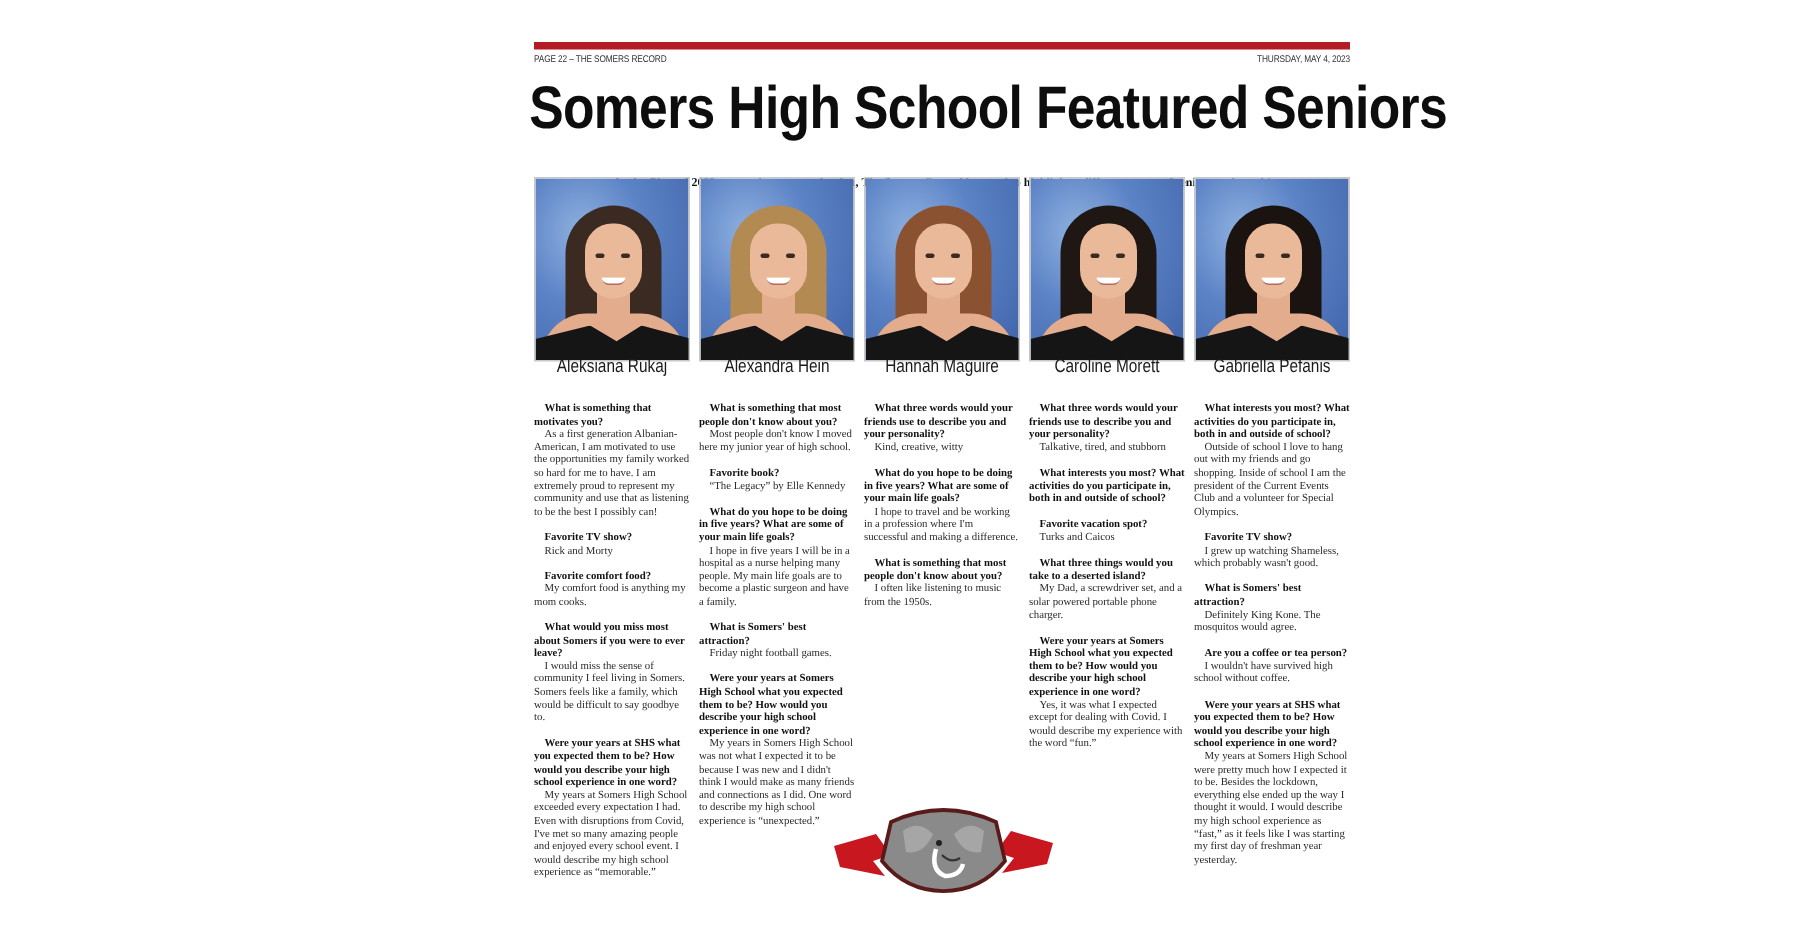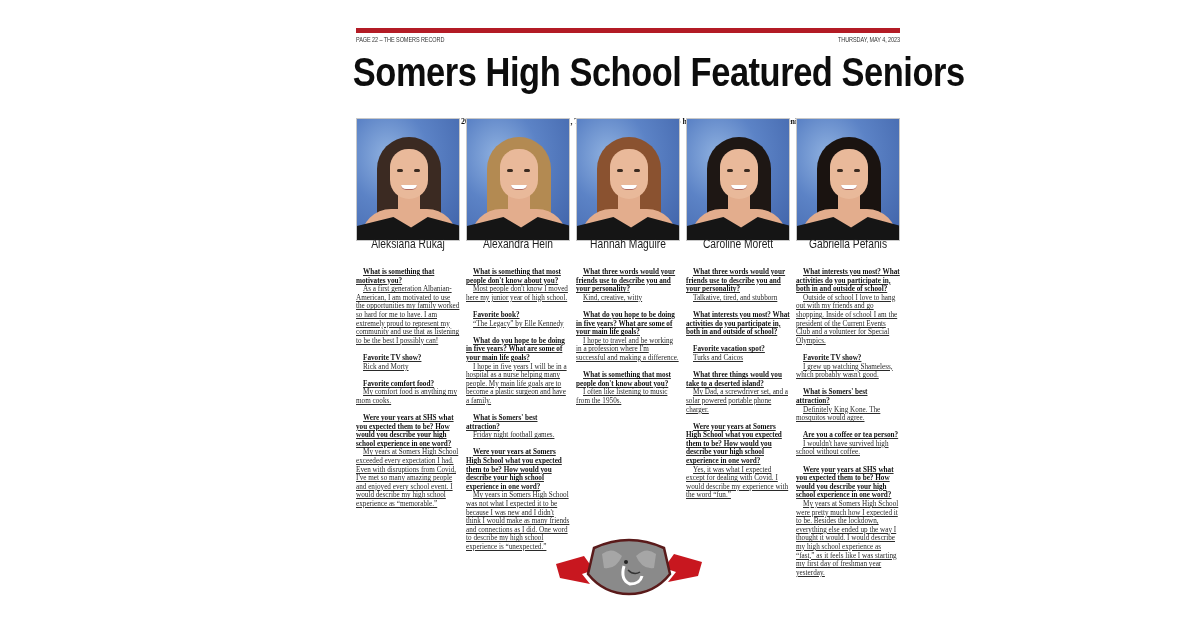--- a/index.html
+++ b/index.html
@@ -30,21 +30,21 @@
     .photo .eye.r { left: 57px; }
     .photo .smile { position: absolute; left: 44px; top: 66px; width: 16px; height: 5px; border-radius: 0 0 8px 8px; background: #fff; border-bottom: 1px solid #b06a60; }
     .photo .neck { position: absolute; left: 41px; top: 76px; width: 22px; height: 20px; background: #e3ad8d; }
     .photo .drape { position: absolute; left: 0; top: 98px; width: 104px; height: 30px; background: #151515; clip-path: polygon(0 30%, 35% 0, 52% 35%, 68% 0, 100% 30%, 100% 100%, 0 100%); }
     .photo .shoulders { position: absolute; left: 4px; top: 90px; width: 96px; height: 30px; border-radius: 40px 40px 0 0; background: #e3ad8d; }
 
     .names { position: absolute; top: 209px; left: 0; width: 544px; height: 16px; }
     .name { position: absolute; top: 0; width: 110px; text-align: center; font-family: "Liberation Sans", sans-serif;
             font-size: 12.5px; color: #1a1a1a; transform: scaleX(0.82); transform-origin: center top; white-space: nowrap; }
 
-    .col { position: absolute; top: 240px; width: 104px; font-size: 7.2px; line-height: 8.6px; color: #2a2a2a; text-decoration: underline; }
+    .col { position: absolute; top: 240px; width: 104px; font-size: 7.2px; line-height: 8.6px; color: #2a2a2a; }
     .qa { margin-bottom: 8.6px; }
     .q { font-weight: bold; color: #111; text-indent: 7px; }
     .a { text-indent: 7px; }
 
     .mascot { position: absolute; left: 198px; top: 506px; width: 150px; height: 62px; }
   </style>
 </head>
 <body>
 
 <div class="page">
@@ -126,20 +126,24 @@
           <div class="q">What is something that motivates you?</div>
           <div class="a">As a first generation Albanian-American, I am motivated to use the opportunities my family worked so hard for me to have. I am extremely proud to represent my community and use that as listening to be the best I possibly can!</div>
         </div>
         <div class="qa">
           <div class="q">Favorite TV show?</div>
           <div class="a">Rick and Morty</div>
         </div>
         <div class="qa">
           <div class="q">Favorite comfort food?</div>
           <div class="a">My comfort food is anything my mom cooks.</div>
+        </div>
+        <div class="qa">
+          <div class="q">What would you miss most about Somers if you were to ever leave?</div>
+          <div class="a">I would miss the sense of community I feel living in Somers. Somers feels like a family, which would be difficult to say goodbye to.</div>
         </div>
         <div class="qa">
           <div class="q">Were your years at SHS what you expected them to be? How would you describe your high school experience in one word?</div>
           <div class="a">My years at Somers High School exceeded every expectation I had. Even with disruptions from Covid, I've met so many amazing people and enjoyed every school event. I would describe my high school experience as “memorable.”</div>
         </div>
       </div>
       <div class="col" style="left: 110px;">
         <div class="qa">
           <div class="q">What is something that most people don't know about you?</div>
           <div class="a">Most people don't know I moved here my junior year of high school.</div>

